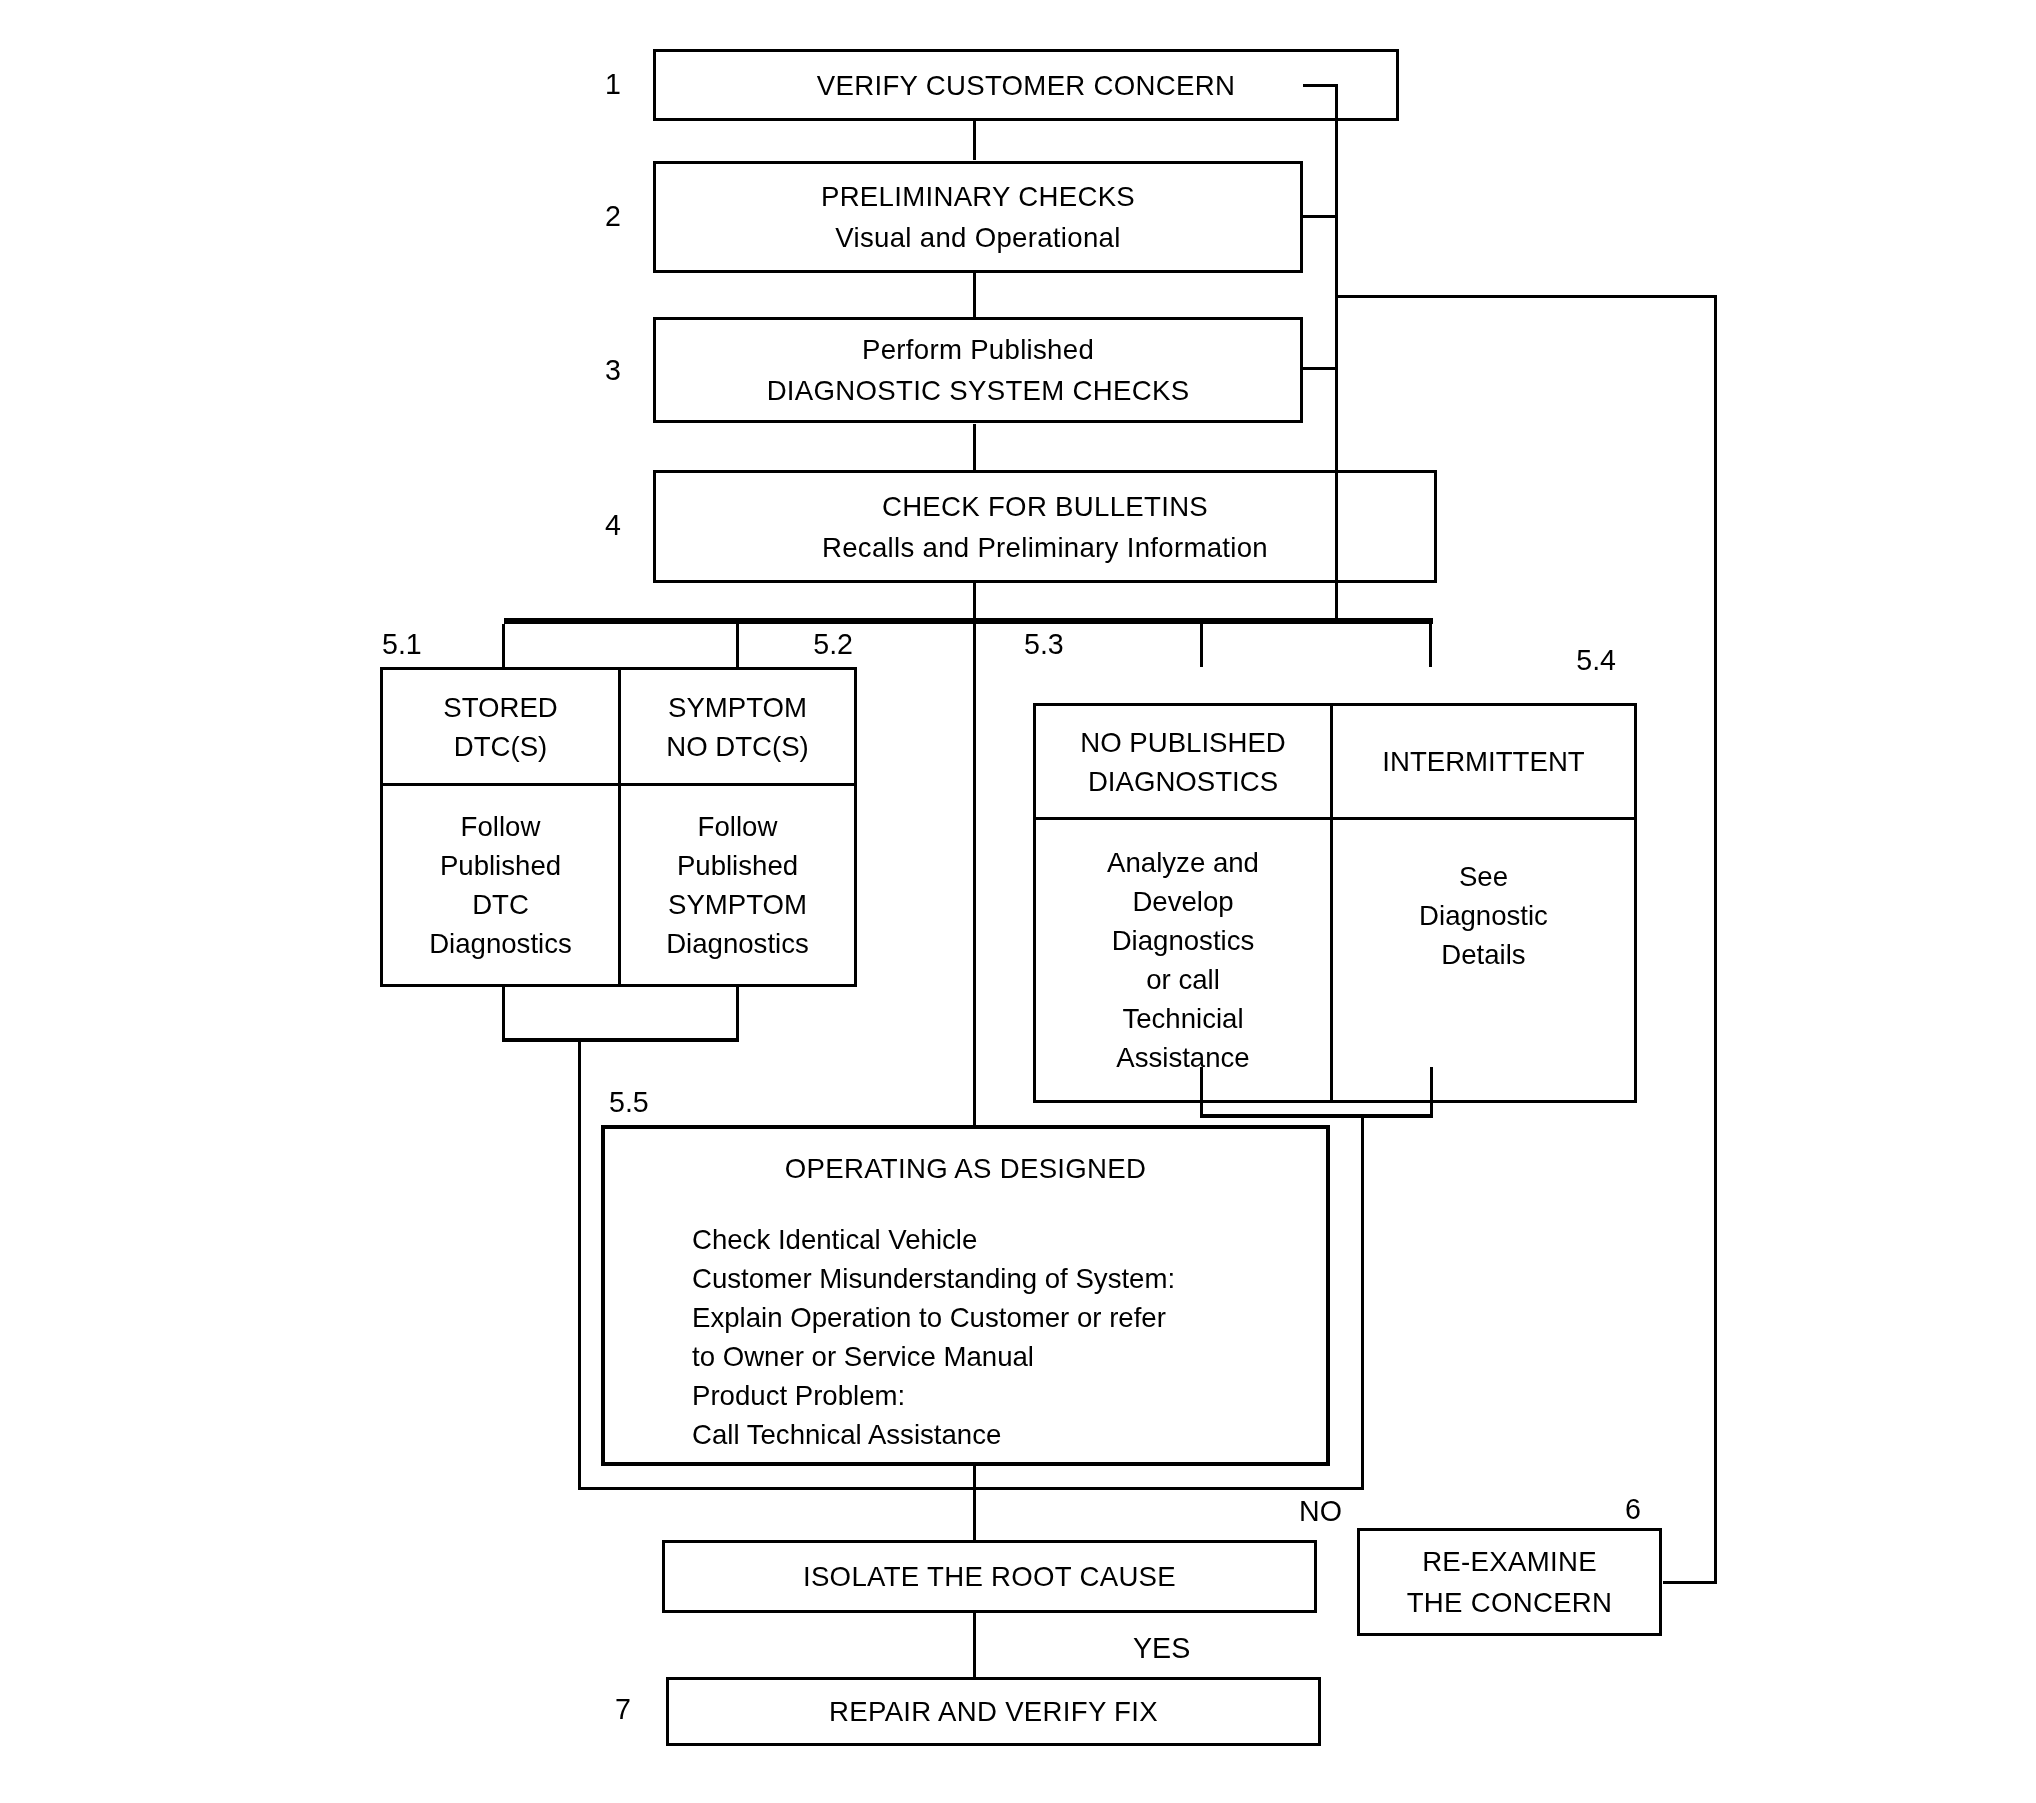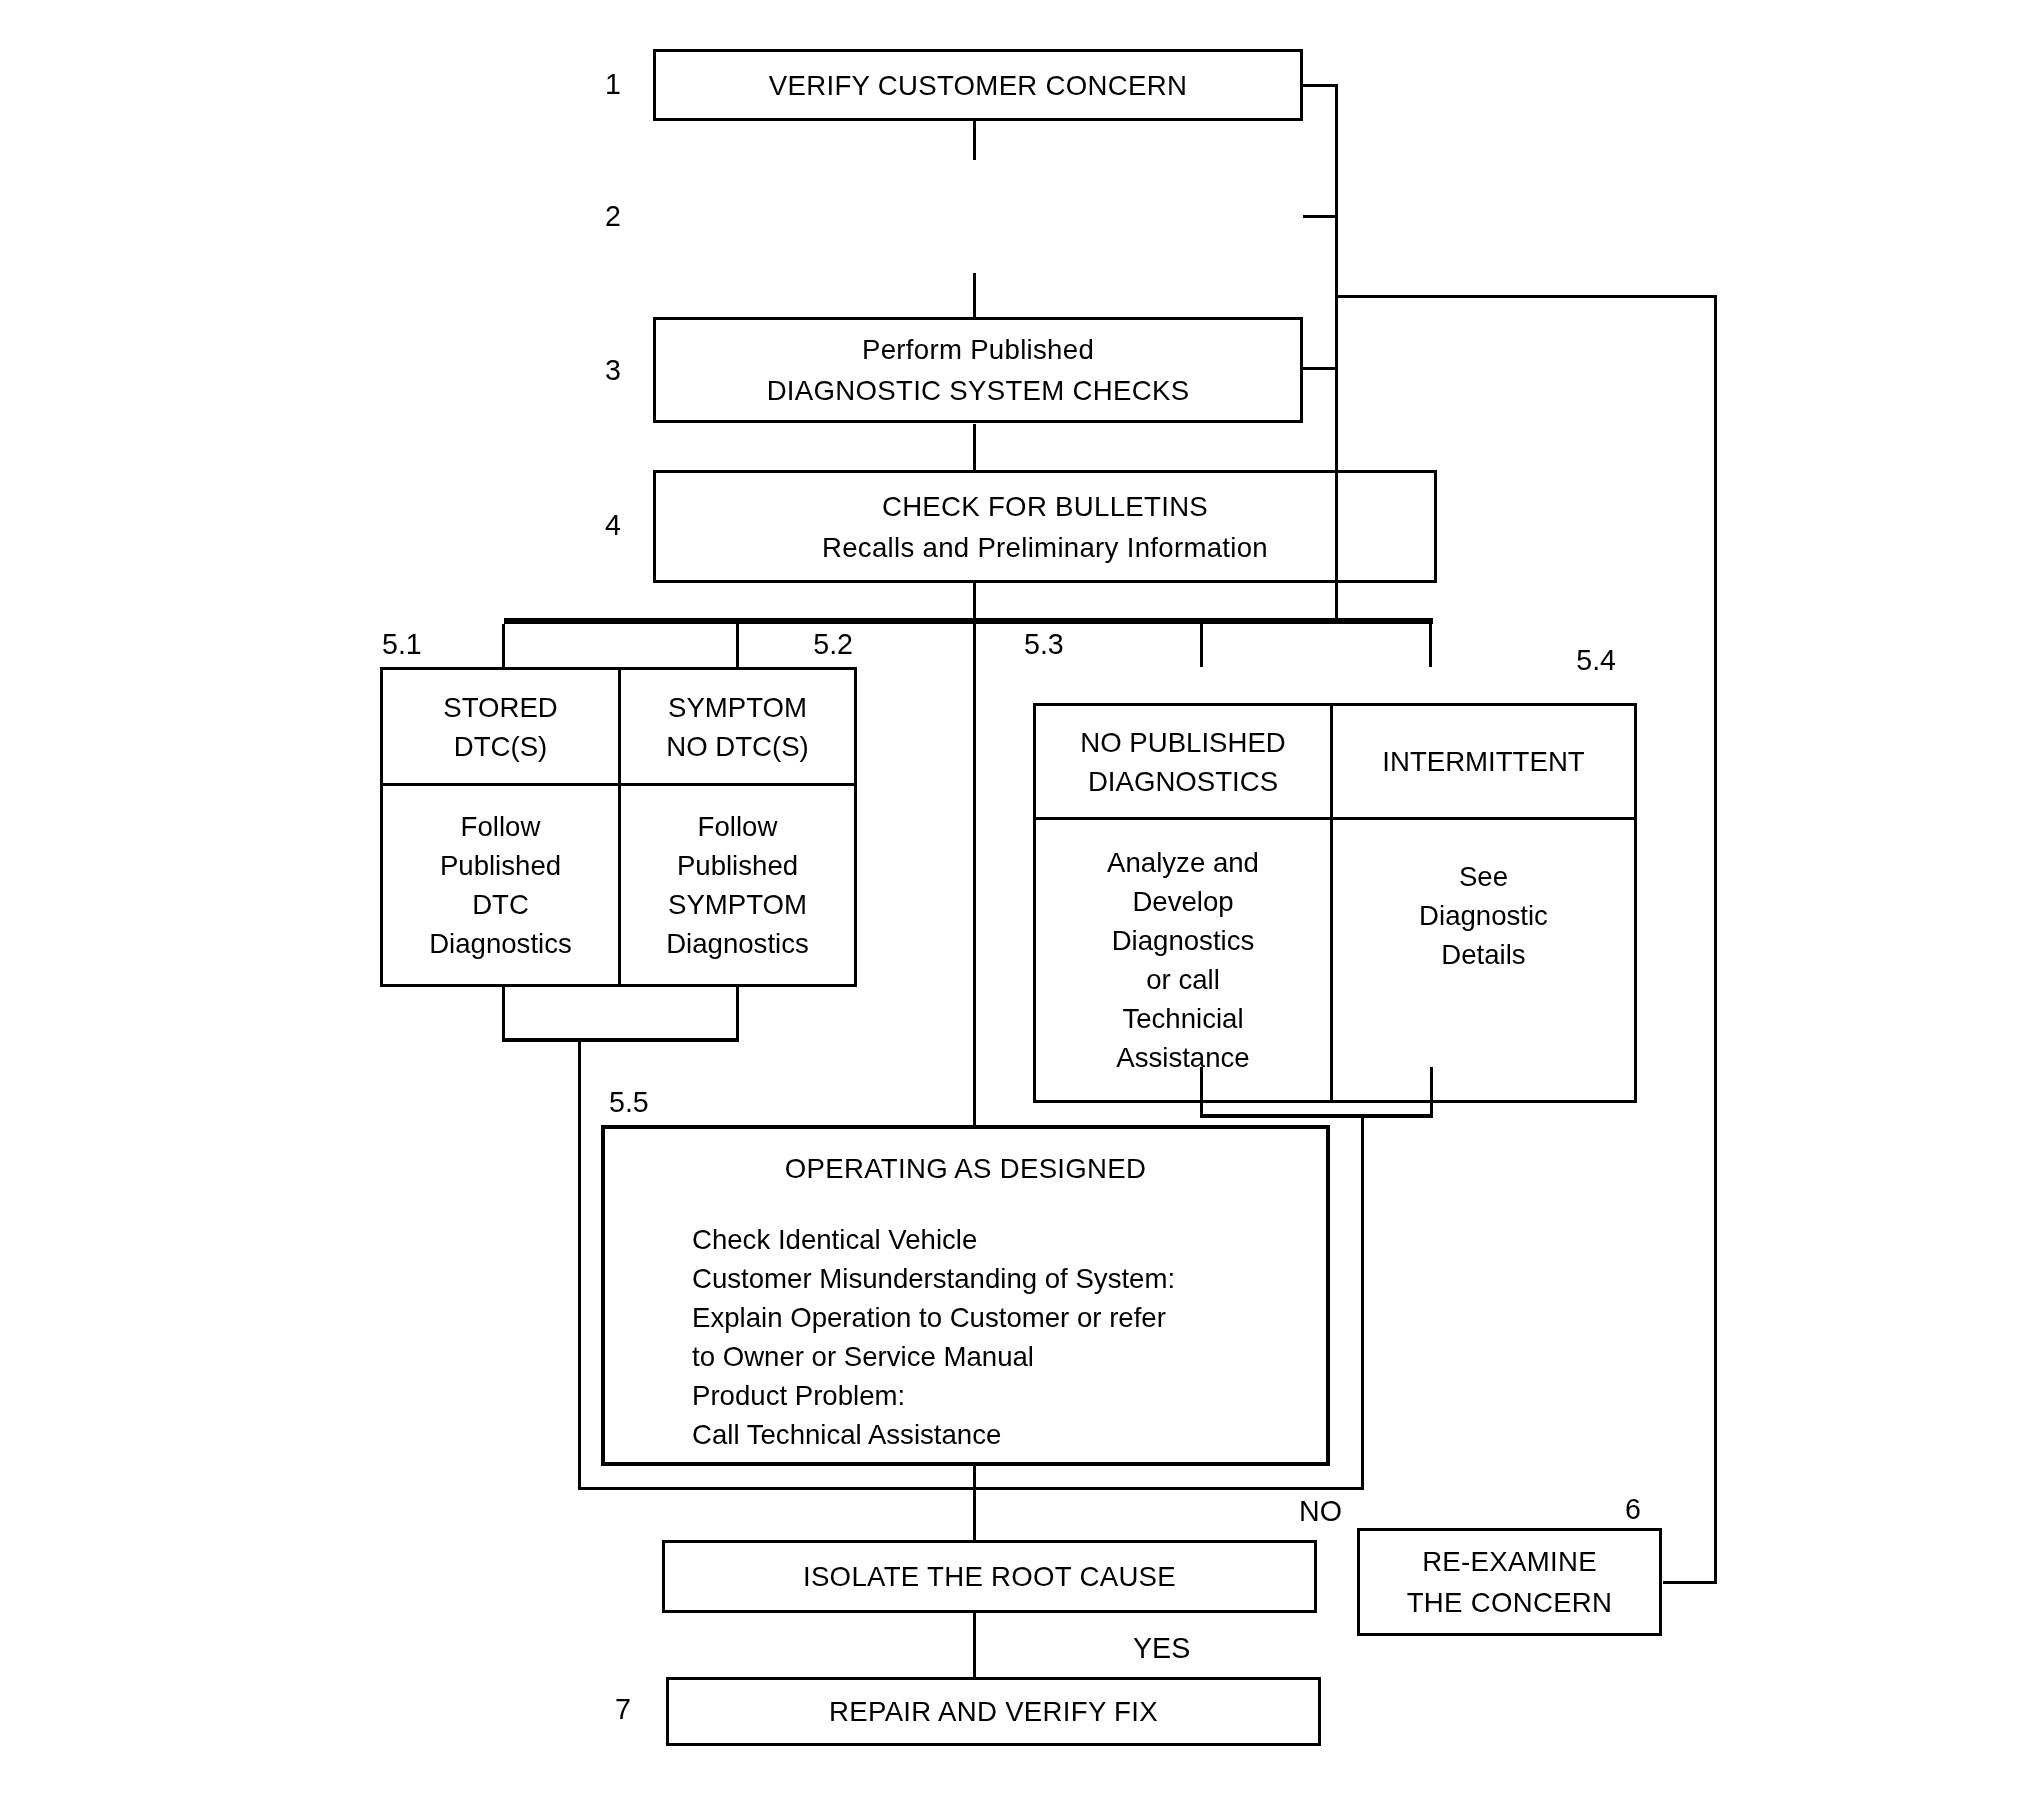--- a/index.html
+++ b/index.html
@@ -79,21 +79,23 @@
 </head>
 <body>
 
 <div class="canvas">
 
   <div class="lbl r" style="left:522px;top:66px;width:99px;">1</div>
   <div class="lbl r" style="left:522px;top:198px;width:99px;">2</div>
   <div class="lbl r" style="left:522px;top:352px;width:99px;">3</div>
   <div class="lbl r" style="left:522px;top:507px;width:99px;">4</div>
 
-  <div class="box" style="left:653px;top:49px;width:650px;height:72px;">VERIFY CUSTOMER CONCERN</div>
+  <div class="box" style="left:653px;top:49px;width:746px;height:72px;">VERIFY CUSTOMER CONCERN</div>
+  <div class="box b4" style="left:653px;top:161px;width:650px;height:112px;">PRELIMINARY CHECKS
+Visual and Operational</div>
   <div class="box" style="left:653px;top:317px;width:650px;height:106px;">Perform Published
 DIAGNOSTIC SYSTEM CHECKS</div>
   <div class="box b4" style="left:653px;top:470px;width:784px;height:113px;">CHECK FOR BULLETINS
 Recalls and Preliminary Information</div>
 
   <div class="vline" style="left:973px;top:121px;width:3px;height:39px;"></div>
   <div class="vline" style="left:973px;top:273px;width:3px;height:44px;"></div>
   <div class="vline" style="left:973px;top:424px;width:3px;height:46px;"></div>
   <div class="vline" style="left:973px;top:583px;width:3px;height:36px;"></div>
   <div class="vline" style="left:973px;top:620px;width:3px;height:505px;"></div>

